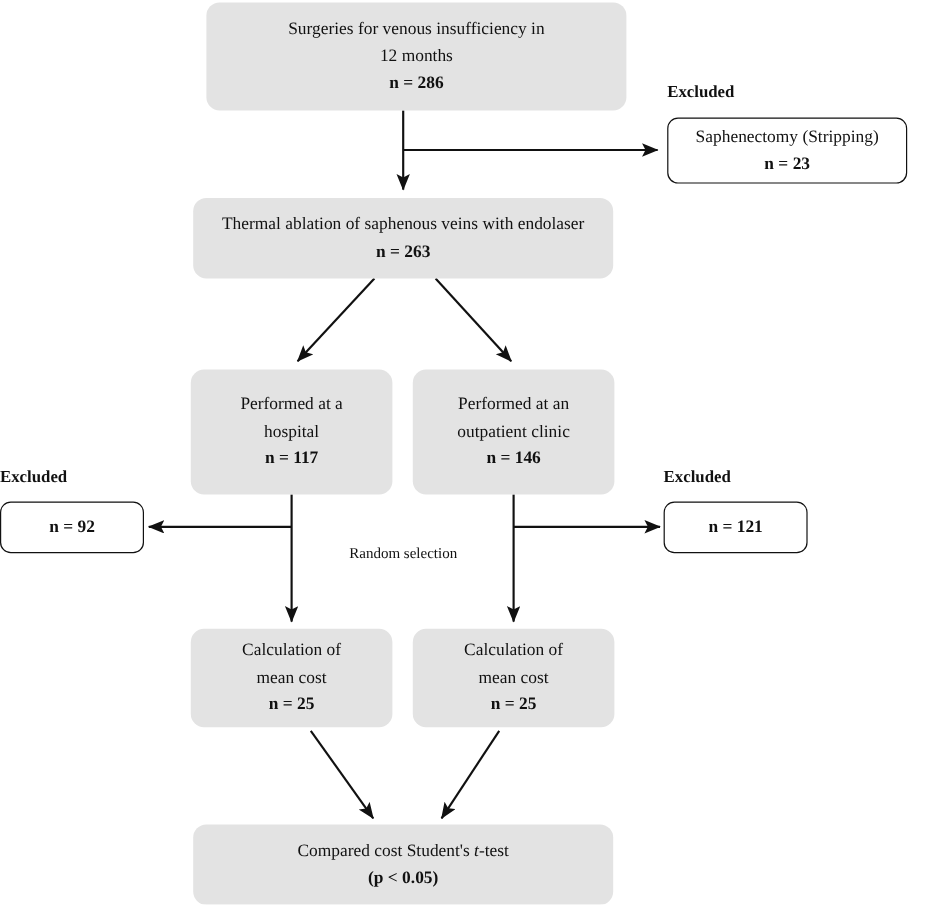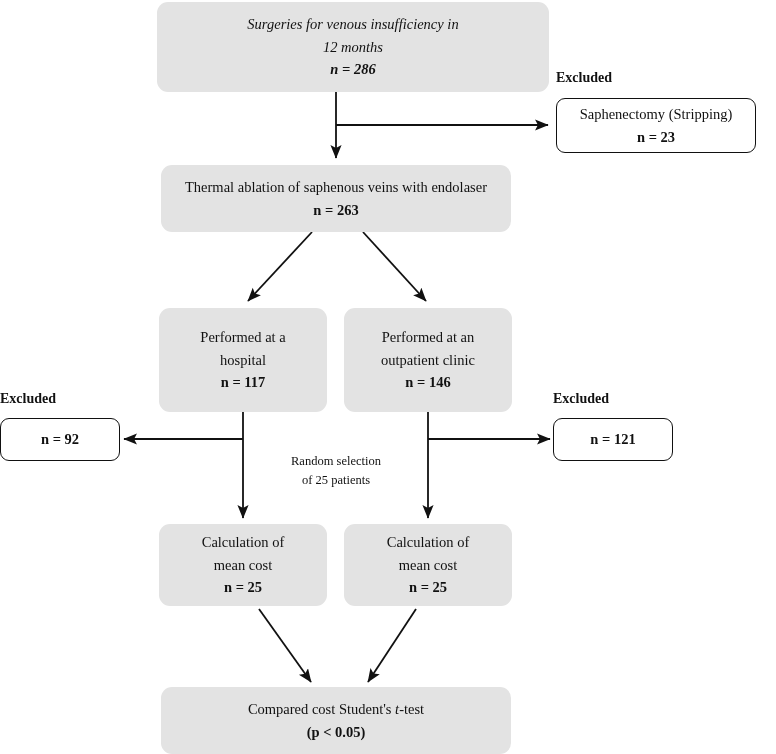--- a/index.html
+++ b/index.html
@@ -96,21 +96,21 @@
     <line x1="243" y1="412" x2="243" y2="518" stroke="#111111" stroke-width="1.8" marker-end="url(#ah)"></line>
     <line x1="243" y1="439" x2="124" y2="439" stroke="#111111" stroke-width="1.8" marker-end="url(#ah)"></line>
 
     <line x1="428" y1="412" x2="428" y2="518" stroke="#111111" stroke-width="1.8" marker-end="url(#ah)"></line>
     <line x1="428" y1="439" x2="550" y2="439" stroke="#111111" stroke-width="1.8" marker-end="url(#ah)"></line>
 
     <line x1="259" y1="609" x2="311" y2="682" stroke="#111111" stroke-width="1.8" marker-end="url(#ah)"></line>
     <line x1="416" y1="609" x2="368" y2="682" stroke="#111111" stroke-width="1.8" marker-end="url(#ah)"></line>
   </svg>
 
-  <div class="node gray" style="left:157px; top:2px; width:392px; height:90px;font-style:italic;">
+  <div class="node gray" style="left:172px; top:2px; width:350px; height:90px;">
     <span class="line">Surgeries for venous insufficiency in</span>
     <span class="line">12 months</span>
     <span class="line bold">n = 286</span>
   </div>
 
   <div class="excl-label" style="left:556px; top:70px; width:220px;">Excluded</div>
   <div class="node white" style="left:556px; top:98px; width:200px; height:55px;">
     <span class="line">Saphenectomy (Stripping)</span>
     <span class="line bold">n = 23</span>
   </div>
@@ -137,21 +137,20 @@
     <span class="line bold">n = 92</span>
   </div>
 
   <div class="excl-label" style="left:553px; top:391px; width:120px;">Excluded</div>
   <div class="node white" style="left:553px; top:418px; width:120px; height:43px;">
     <span class="line bold">n = 121</span>
   </div>
 
   <div class="annot" style="left:265px; top:452px; width:142px;">
     <span>Random selection</span>
-    <span>of 25 patients</span>
   </div>
 
   <div class="node gray" style="left:159px; top:524px; width:168px; height:82px;">
     <span class="line">Calculation of</span>
     <span class="line">mean cost</span>
     <span class="line bold">n = 25</span>
   </div>
 
   <div class="node gray" style="left:344px; top:524px; width:168px; height:82px;">
     <span class="line">Calculation of</span>

